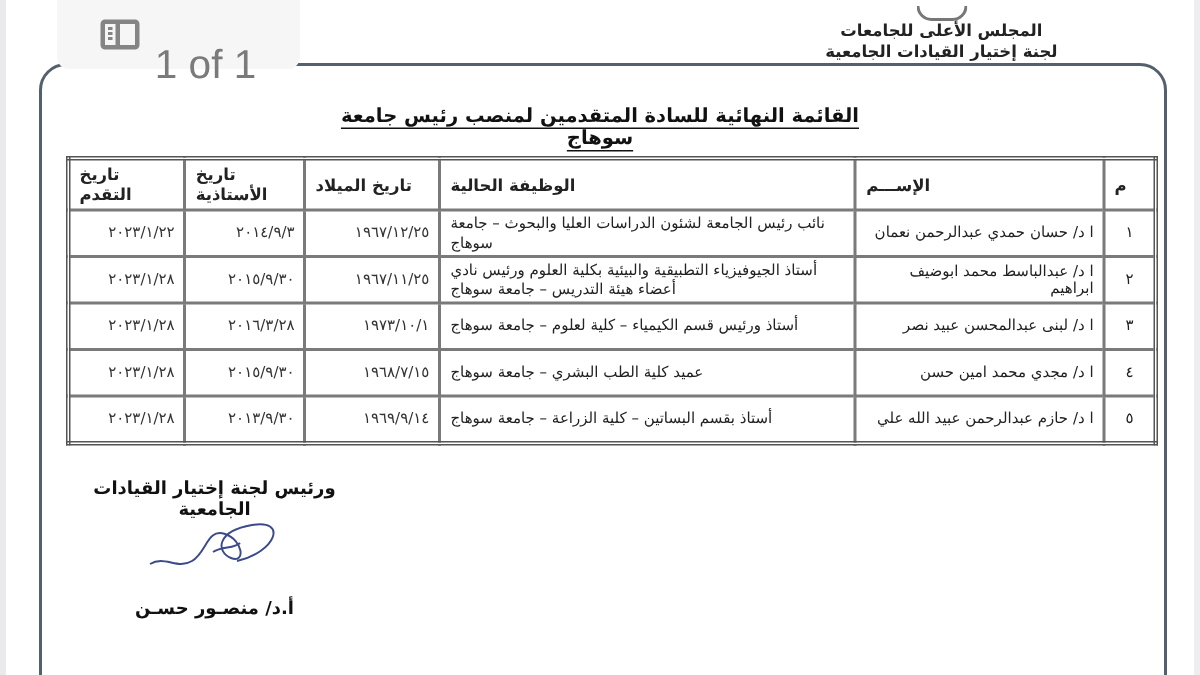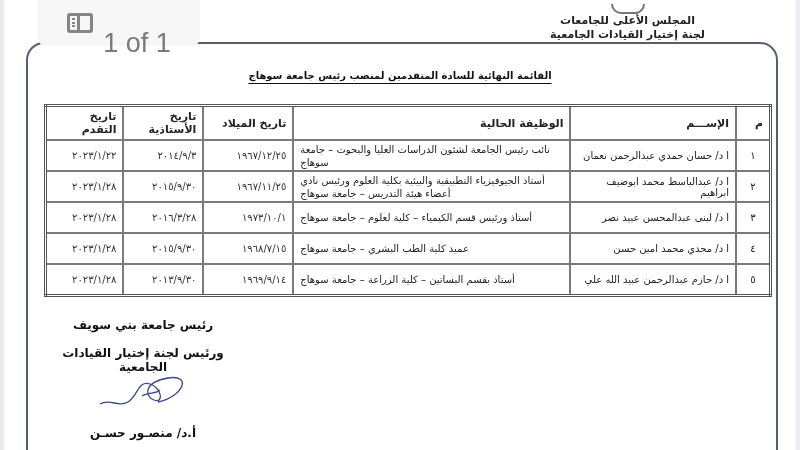--- a/index.html
+++ b/index.html
@@ -49,35 +49,35 @@
     }
     .emblem {
       width: 30px; height: 8px; margin: 0 auto;
       border: 2px solid #777; border-top: none; border-radius: 0 0 16px 16px;
     }
     .letterhead .line1 { font-size: 11px; line-height: 14px; }
     .letterhead .line2 { font-size: 11px; line-height: 14px; }
 
     .doc-title {
       position: absolute; left: 210px; top: 70px; width: 380px; text-align: center;
-      direction: rtl; font-weight: bold; font-size: 10px; color: #111;
+      direction: rtl; font-weight: bold; font-size: 13px; color: #111;
       text-decoration: underline; text-underline-offset: 4px;
     }
 
     table.candidates {
       position: absolute; left: 44px; top: 104px; width: 728px;
       border-collapse: collapse; direction: rtl;
       border: 3px double #555;
       font-size: 10px; color: #222;
     }
     table.candidates th, table.candidates td {
       border: 2px solid #7a7a7a; padding: 0 6px;
     }
     table.candidates th {
-      height: 32px; font-weight: bold; font-size: 11px; text-align: right;
+      height: 32px; font-weight: bold; font-size: 11px; text-align: left;
       line-height: 13px;
     }
     table.candidates td { height: 29px; }
     table.candidates td.num { width: 20px; text-align: center; }
     table.candidates td.name { width: 152px; text-align: right; }
     table.candidates td.job { width: 260px; text-align: left; line-height: 13px; }
     table.candidates td.date { text-align: right; letter-spacing: 0.5px; color: #333; }
     .col-num { width: 22px; } .col-name { width: 164px; } .col-job { width: 278px; }
     .col-birth { width: 90px; } .col-prof { width: 80px; } .col-apply { width: 78px; }
 
@@ -169,21 +169,20 @@
       <td class="name">ا د/ حازم عبدالرحمن عبيد الله علي</td>
       <td class="job">أستاذ بقسم البساتين – كلية الزراعة – جامعة سوهاج</td>
       <td class="date">١٩٦٩/٩/١٤</td>
       <td class="date">٢٠١٣/٩/٣٠</td>
       <td class="date">٢٠٢٣/١/٢٨</td>
     </tr>
   </tbody>
 </table>
 
 <div class="signature-block">
-  <div class="sig-line1">رئيس جامعة بني سويف</div>
   <div class="sig-line2">ورئيس لجنة إختيار القيادات الجامعية</div>
   <div class="scribble">
     <svg width="90" height="40" viewBox="0 0 90 40">
       <path d="M2 30 C12 24, 20 34, 30 28 S40 6, 52 10 S66 30, 56 26 S46 8, 70 4 S86 22, 60 28 M44 22 C50 18, 58 20, 62 16" fill="none" stroke="#3a4a8a" stroke-width="1.3"></path>
     </svg>
   </div>
   <div class="sig-name">أ.د/ منصـور حسـن</div>
 </div>
 
 </body></html>

